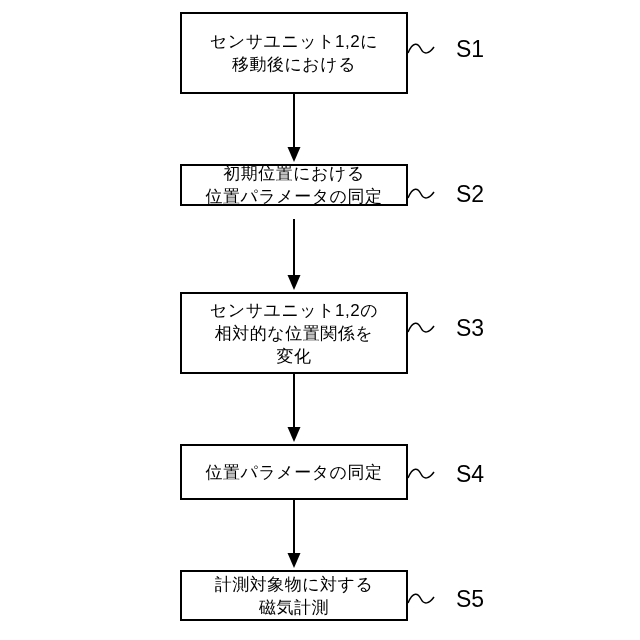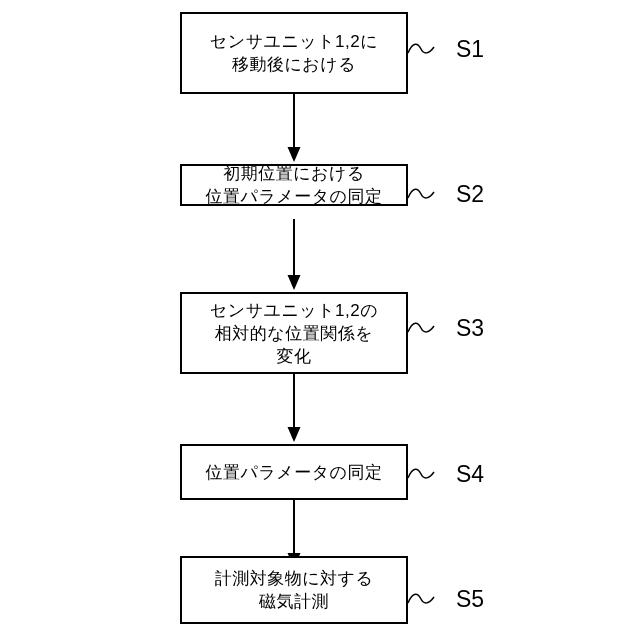--- a/index.html
+++ b/index.html
@@ -101,19 +101,19 @@
     <div class="box-line">相対的な位置関係を</div>
     <div class="box-line">変化</div>
   </div>
   <div class="step-label" style="top:316px">S3</div>
 
   <div class="flow-box" style="top:444px; height:56px">
     <div class="box-line">位置パラメータの同定</div>
   </div>
   <div class="step-label" style="top:462px">S4</div>
 
-  <div class="flow-box" style="top:556px; height:68px">
+  <div class="flow-box" style="top:570px; height:51px">
     <div class="box-line">計測対象物に対する</div>
     <div class="box-line">磁気計測</div>
   </div>
   <div class="step-label" style="top:587px">S5</div>
 
 </div>
 
 </body></html>

